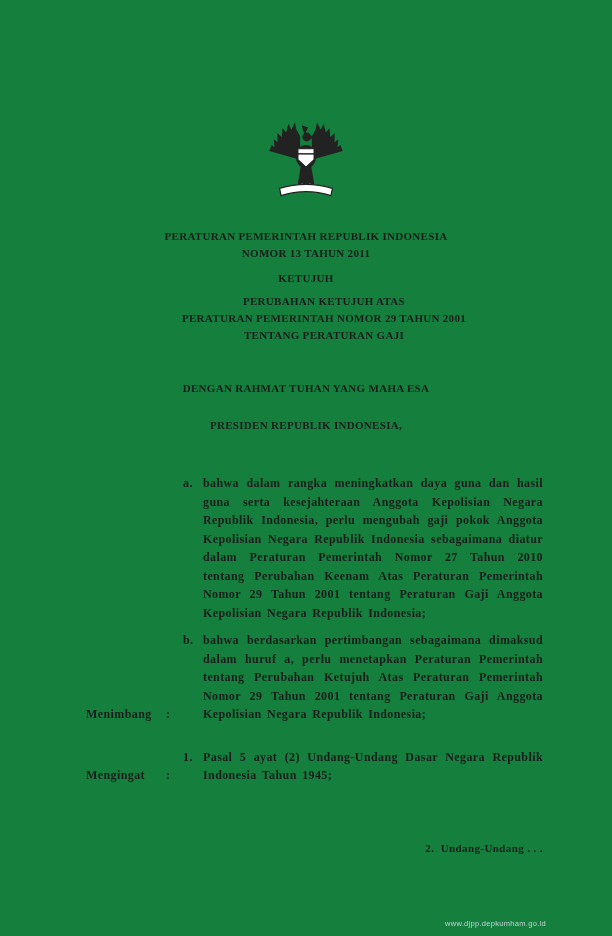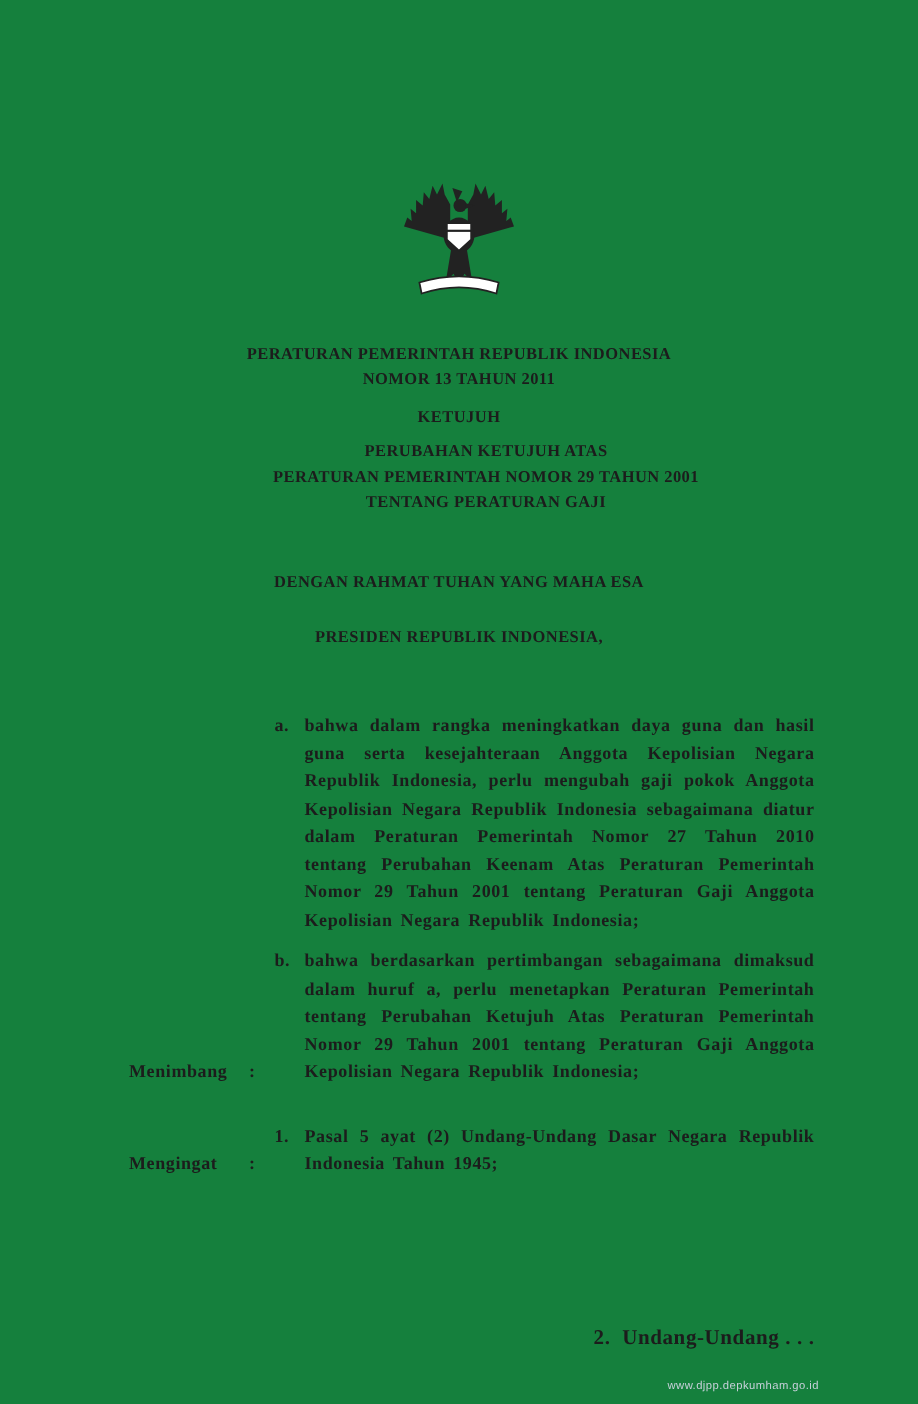--- a/index.html
+++ b/index.html
@@ -50,23 +50,23 @@
   .clause-label { width: 80px; flex: none; }
   .clause-colon { width: 17px; flex: none; }
   .clause-items { flex: 1; min-width: 0; }
   .item { display: flex; align-items: flex-start; }
   .item + .item { margin-top: 9px; }
   .item-marker { width: 20px; flex: none; }
   .item-text { flex: 1; text-align: justify; }
   .mengingat { margin-top: 24px; }
   .catchword {
     position: absolute;
-    top: 885px;
+    top: 842px;
     right: 69px;
-    font-size: 14px;
+    font-size: 11px;
     letter-spacing: 0.4px;
     white-space: pre;
     margin-left: 10px;
   }
   .watermark {
     position: absolute;
     top: 919px;
     right: 66px;
     font-family: "Liberation Sans", sans-serif;
     font-weight: normal;

